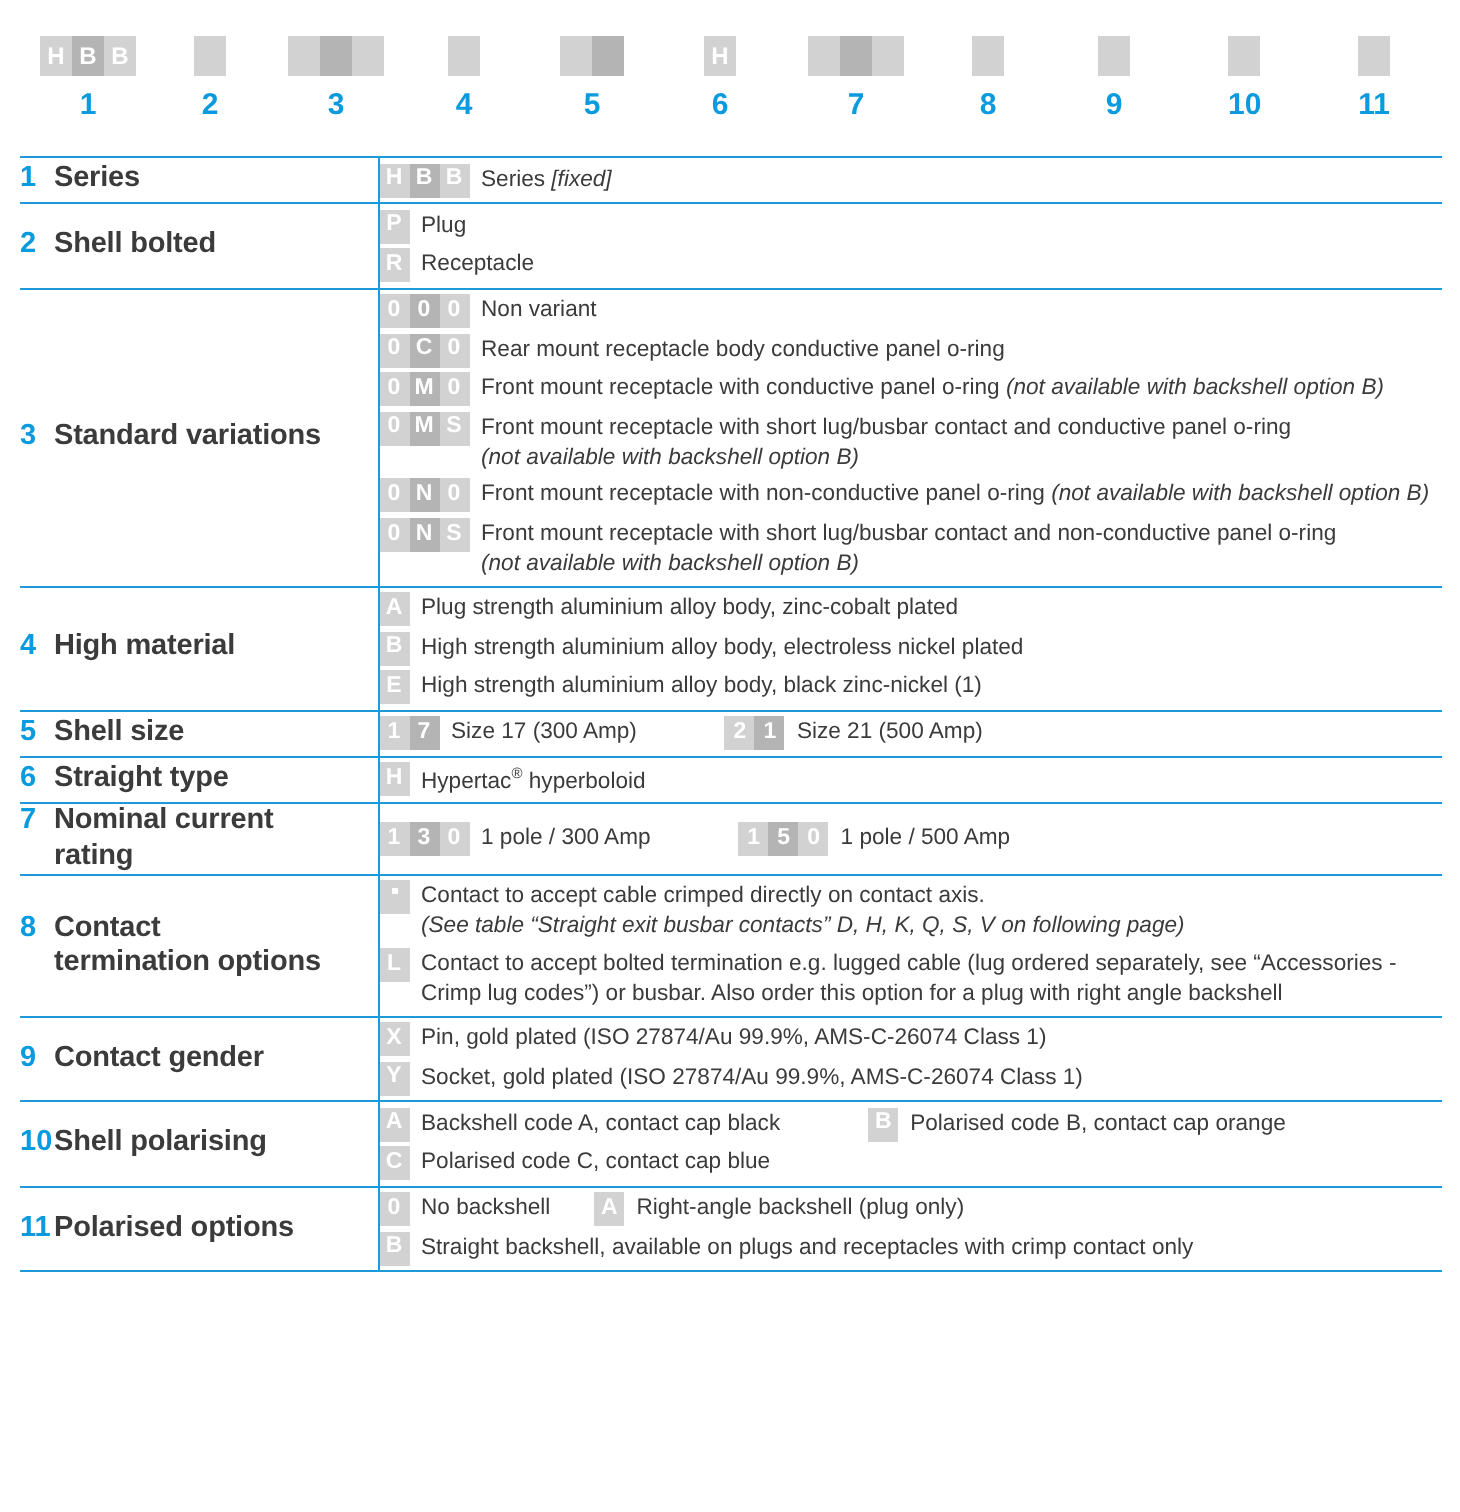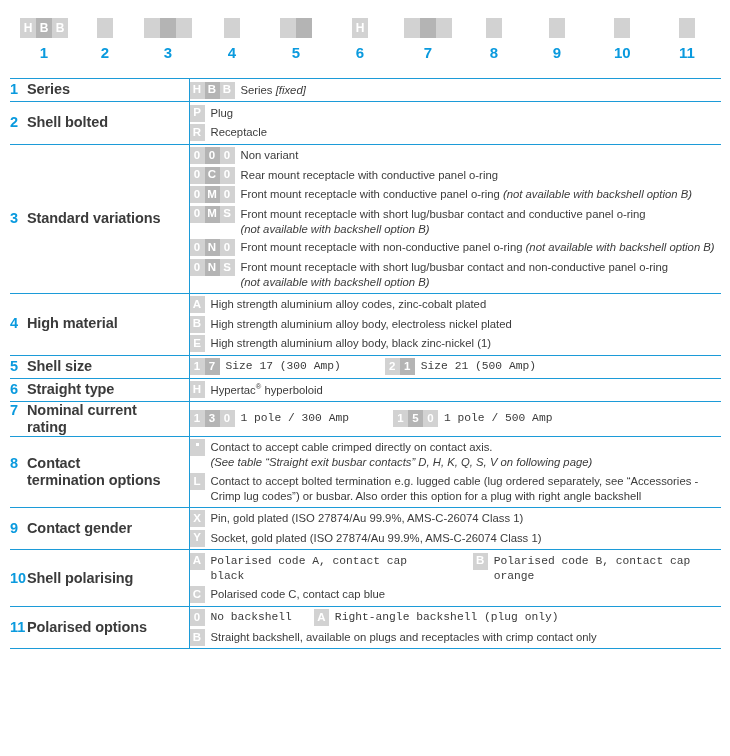--- a/index.html
+++ b/index.html
@@ -93,21 +93,21 @@
   .opt-txt{
     margin-left:6px;
     font-size:11.3px;
     line-height:1.34;
     color:#3b3b3b;
     padding-top:1px;
   }
   .opt-txt i{}
   .opt-row-inline{display:flex;align-items:flex-start;margin:2.5px 0;}
   .opt-inline{display:flex;align-items:flex-start;}
-  .opt-inline .opt-txt{margin-left:6px;font-family:Liberation Mono, monospace;}
+  .opt-inline .opt-txt{margin-left:6px;}
   .gap-b{width:44px;}
   .gap-c{width:22px;}
   sup{font-size:7.5px;vertical-align:super;}
 </style>
 </head>
 <body>
 
 <div id="part-header">
     <div class="hdr-col" style="left: 20px;">
       <div class="hdr-boxes">
@@ -241,21 +241,21 @@
               <span class="box">0</span>
             </span>
             <span class="opt-txt">Non variant</span>
           </div>
           <div class="opt">
             <span class="codes">
               <span class="box">0</span>
               <span class="box dark">C</span>
               <span class="box">0</span>
             </span>
-            <span class="opt-txt">Rear mount receptacle with conductive panel o-ring</span>
+            <span class="opt-txt">Rear mount receptacle body conductive panel o-ring</span>
           </div>
           <div class="opt">
             <span class="codes">
               <span class="box">0</span>
               <span class="box dark">M</span>
               <span class="box">0</span>
             </span>
             <span class="opt-txt">Front mount receptacle with conductive panel o-ring <i>(not available with backshell option B)</i></span>
           </div>
           <div class="opt">
@@ -289,21 +289,21 @@
           <div class="label-wrap">
             <span class="label-num">4</span>
             <span class="label-txt">High material</span>
           </div>
         </td>
         <td class="opts-cell">
           <div class="opt">
             <span class="codes">
               <span class="box">A</span>
             </span>
-            <span class="opt-txt">High strength aluminium alloy codes, zinc-cobalt plated</span>
+            <span class="opt-txt">Plug strength aluminium alloy body, zinc-cobalt plated</span>
           </div>
           <div class="opt">
             <span class="codes">
               <span class="box">B</span>
             </span>
             <span class="opt-txt">High strength aluminium alloy body, electroless nickel plated</span>
           </div>
           <div class="opt">
             <span class="codes">
               <span class="box">E</span>
@@ -436,21 +436,21 @@
             <span class="label-num">10</span>
             <span class="label-txt">Shell polarising</span>
           </div>
         </td>
         <td class="opts-cell">
           <div class="opt-row-inline">
             <span class="opt-inline">
               <span class="codes">
                 <span class="box">A</span>
               </span>
-              <span class="opt-txt">Polarised code A, contact cap black</span>
+              <span class="opt-txt">Backshell code A, contact cap black</span>
             </span>
             <span class="gap-b"></span>
             <span class="opt-inline">
               <span class="codes">
                 <span class="box">B</span>
               </span>
               <span class="opt-txt">Polarised code B, contact cap orange</span>
             </span>
           </div>
           <div class="opt">

